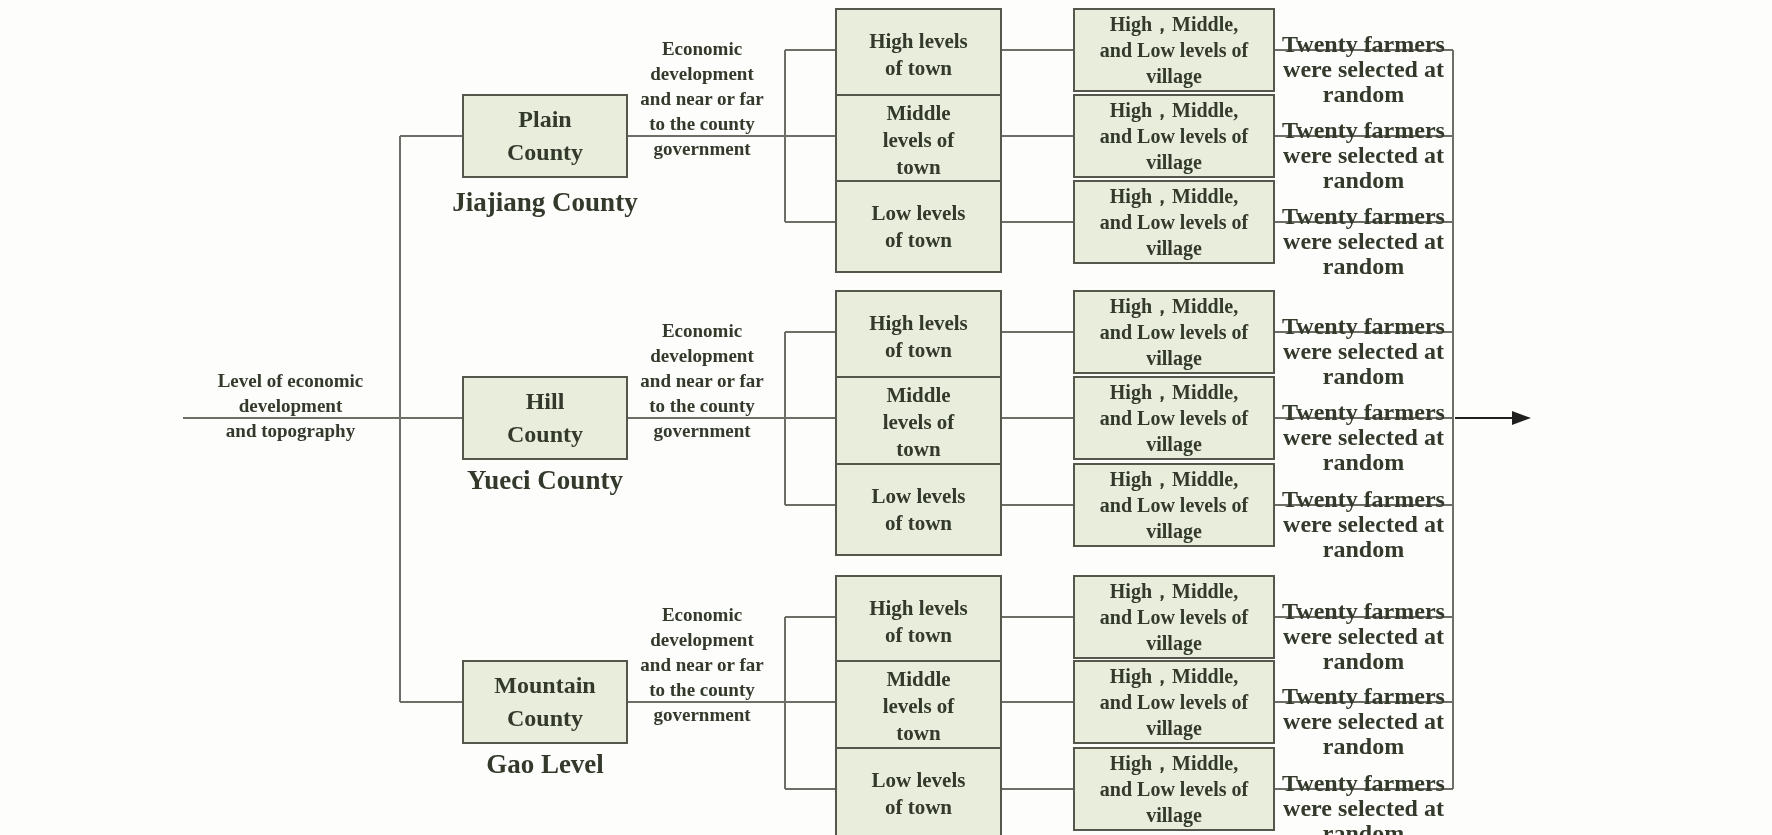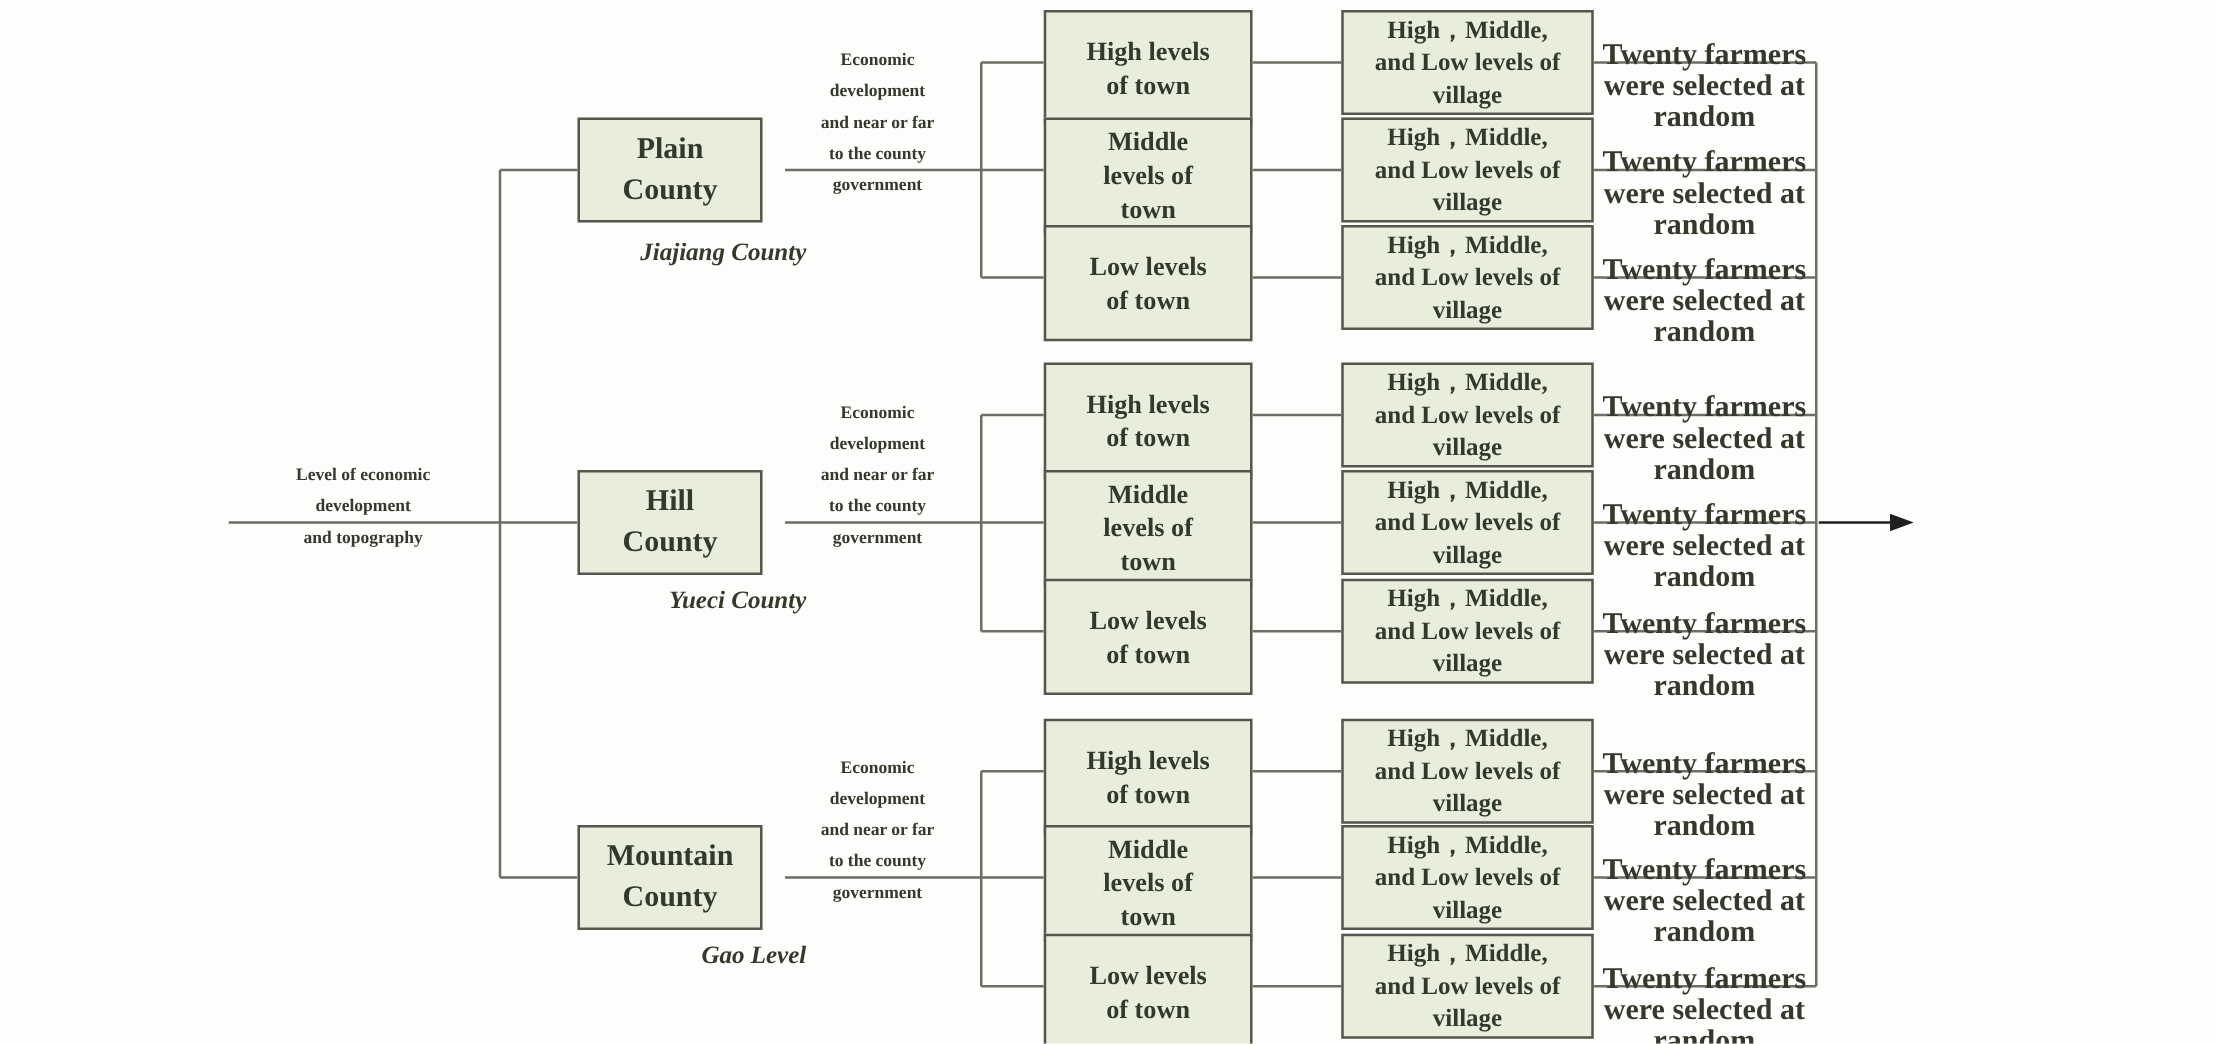--- a/index.html
+++ b/index.html
@@ -24,26 +24,26 @@
     position:absolute;z-index:2;
     background:var(--node-fill);
     border:2px solid var(--node-border);
     box-sizing:border-box;
     display:flex;align-items:center;justify-content:center;
     text-align:center;white-space:pre-line;
   }
   .lbl{
     position:absolute;z-index:3;
     text-align:center;white-space:pre-line;
-    line-height:25px;font-size:14px;
+    line-height:25px;font-size:19px;
   }
   .root{left:5px;top:315px;width:178px;height:170px;font-size:25px;line-height:34px;}
   .edge-root{left:193px;top:368px;width:195px;}
-  .county{left:462px;width:148px;height:84px;font-size:24px;line-height:33px;}
-  .county-sub{position:absolute;z-index:3;left:445px;width:200px;text-align:right;font-size:20px;line-height:24px;font-style:italic;}
+  .county{left:462px;width:166px;height:84px;font-size:24px;line-height:33px;}
+  .county-sub{position:absolute;z-index:3;left:445px;width:200px;text-align:center;font-size:27px;line-height:24px;}
   .edge-county{left:607px;width:190px;}
   .town{left:835px;width:167px;height:93px;font-size:21px;line-height:27px;}
   .village{left:1073px;width:202px;height:84px;font-size:20px;line-height:26px;}
   .farmers{left:1272px;width:183px;font-size:24px;line-height:25px;margin-top:32px;}
   .result{left:1532px;top:362px;width:230px;height:128px;font-size:21px;line-height:31px;}
 </style>
 </head>
 <body>
 
 <div class="canvas">

